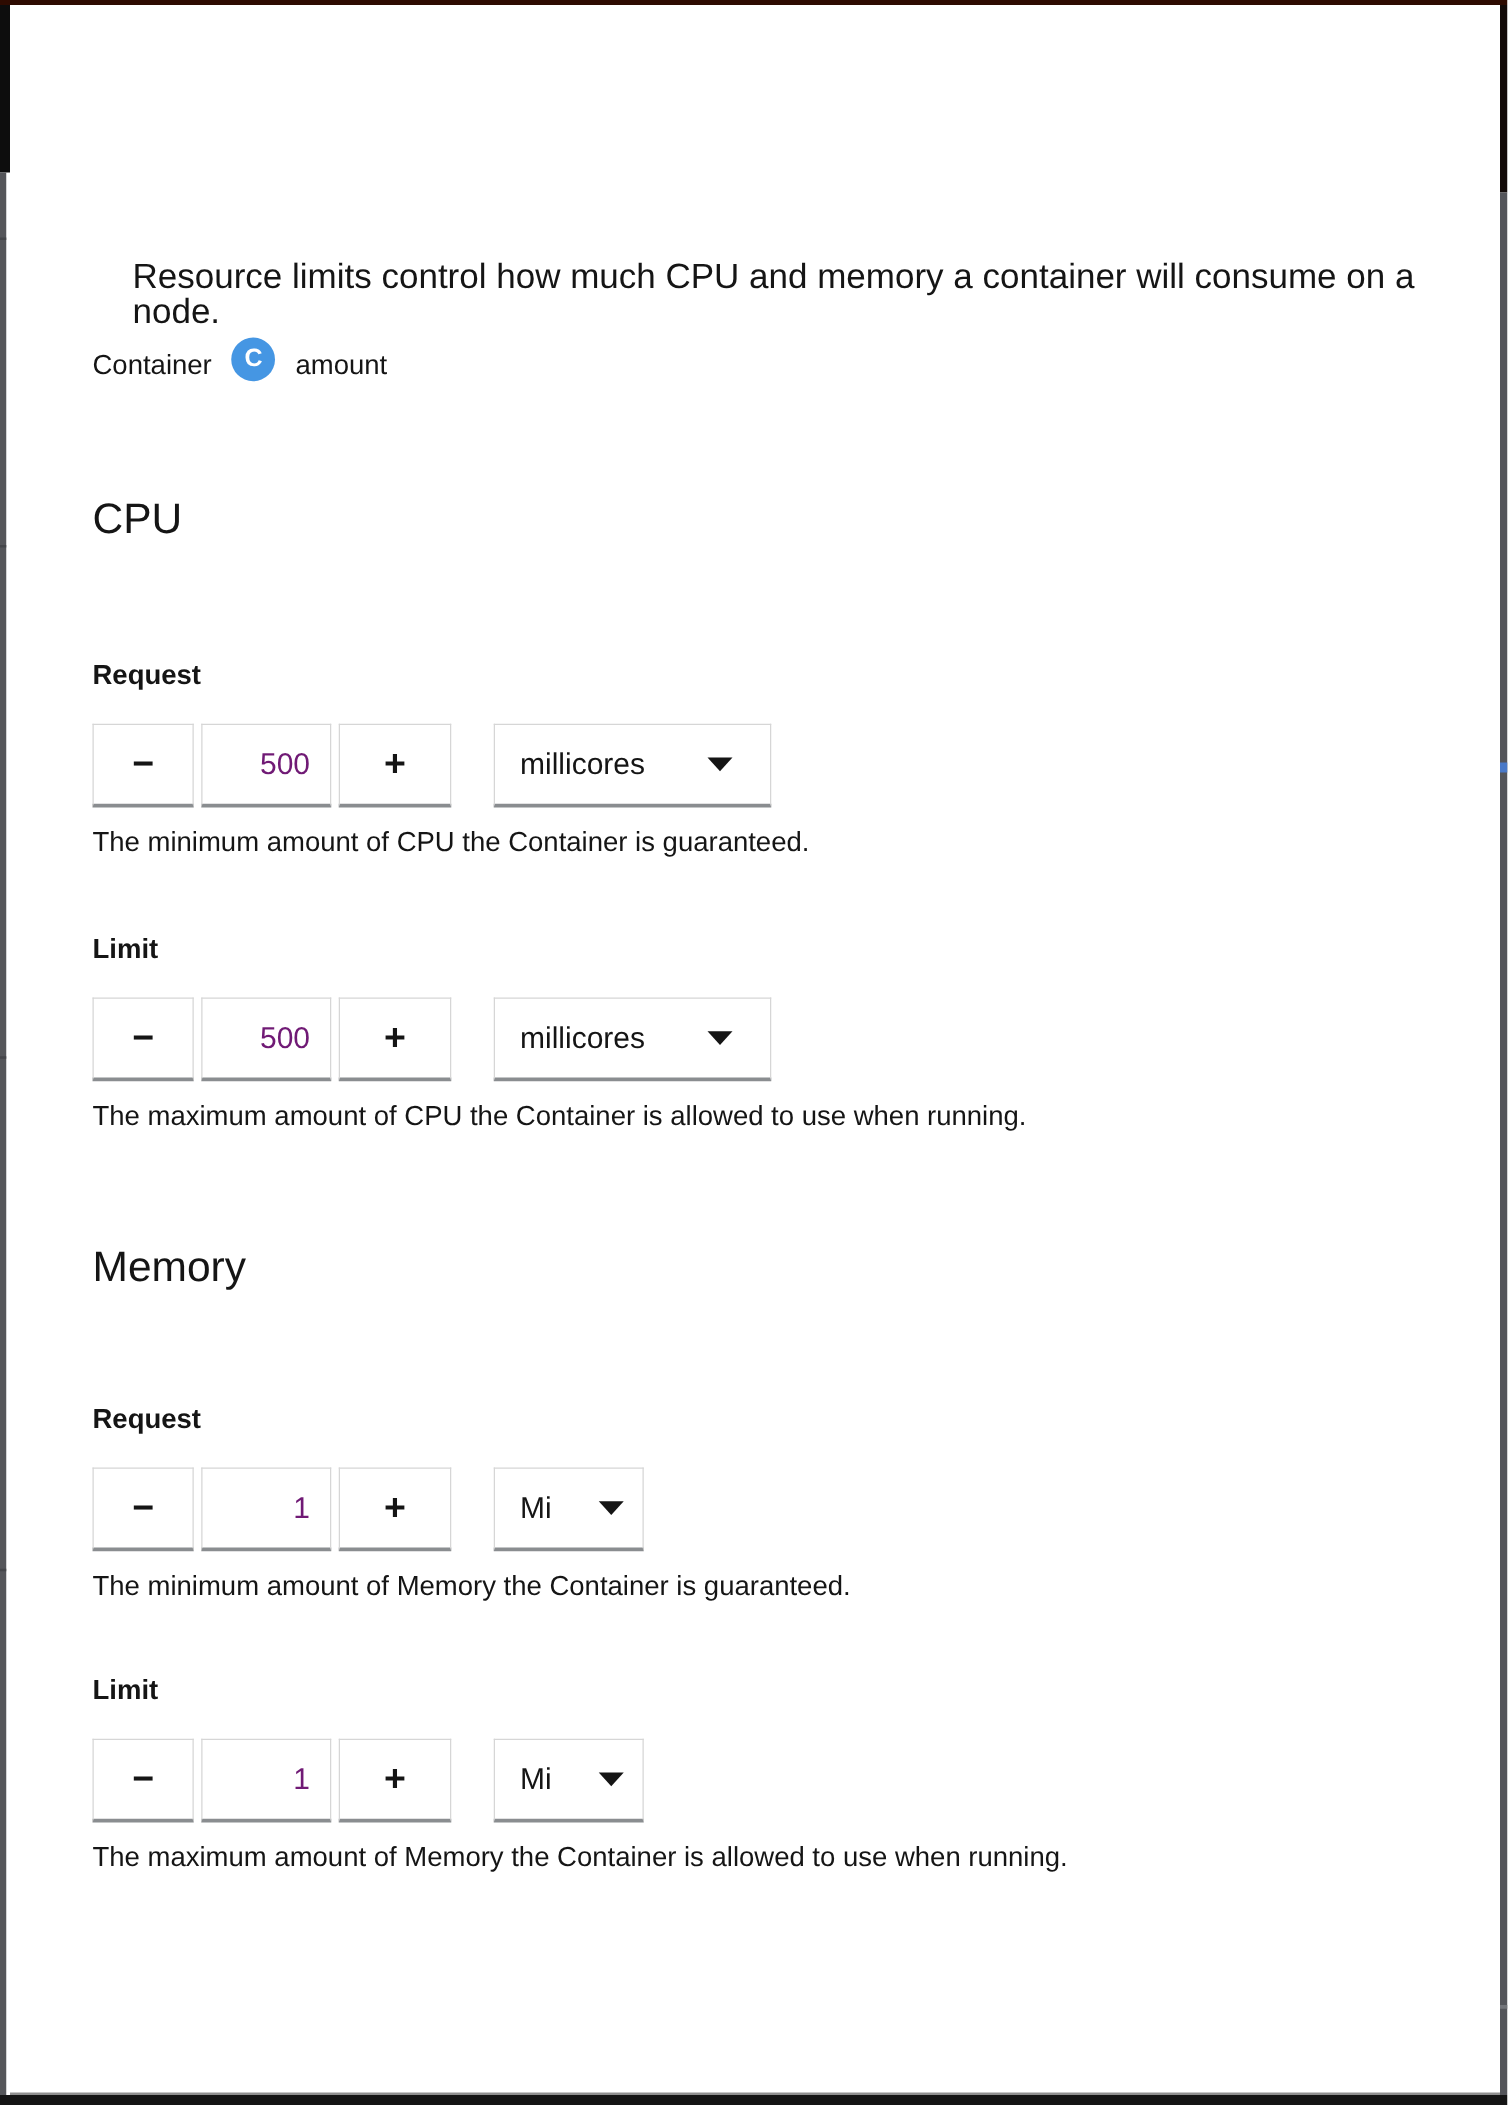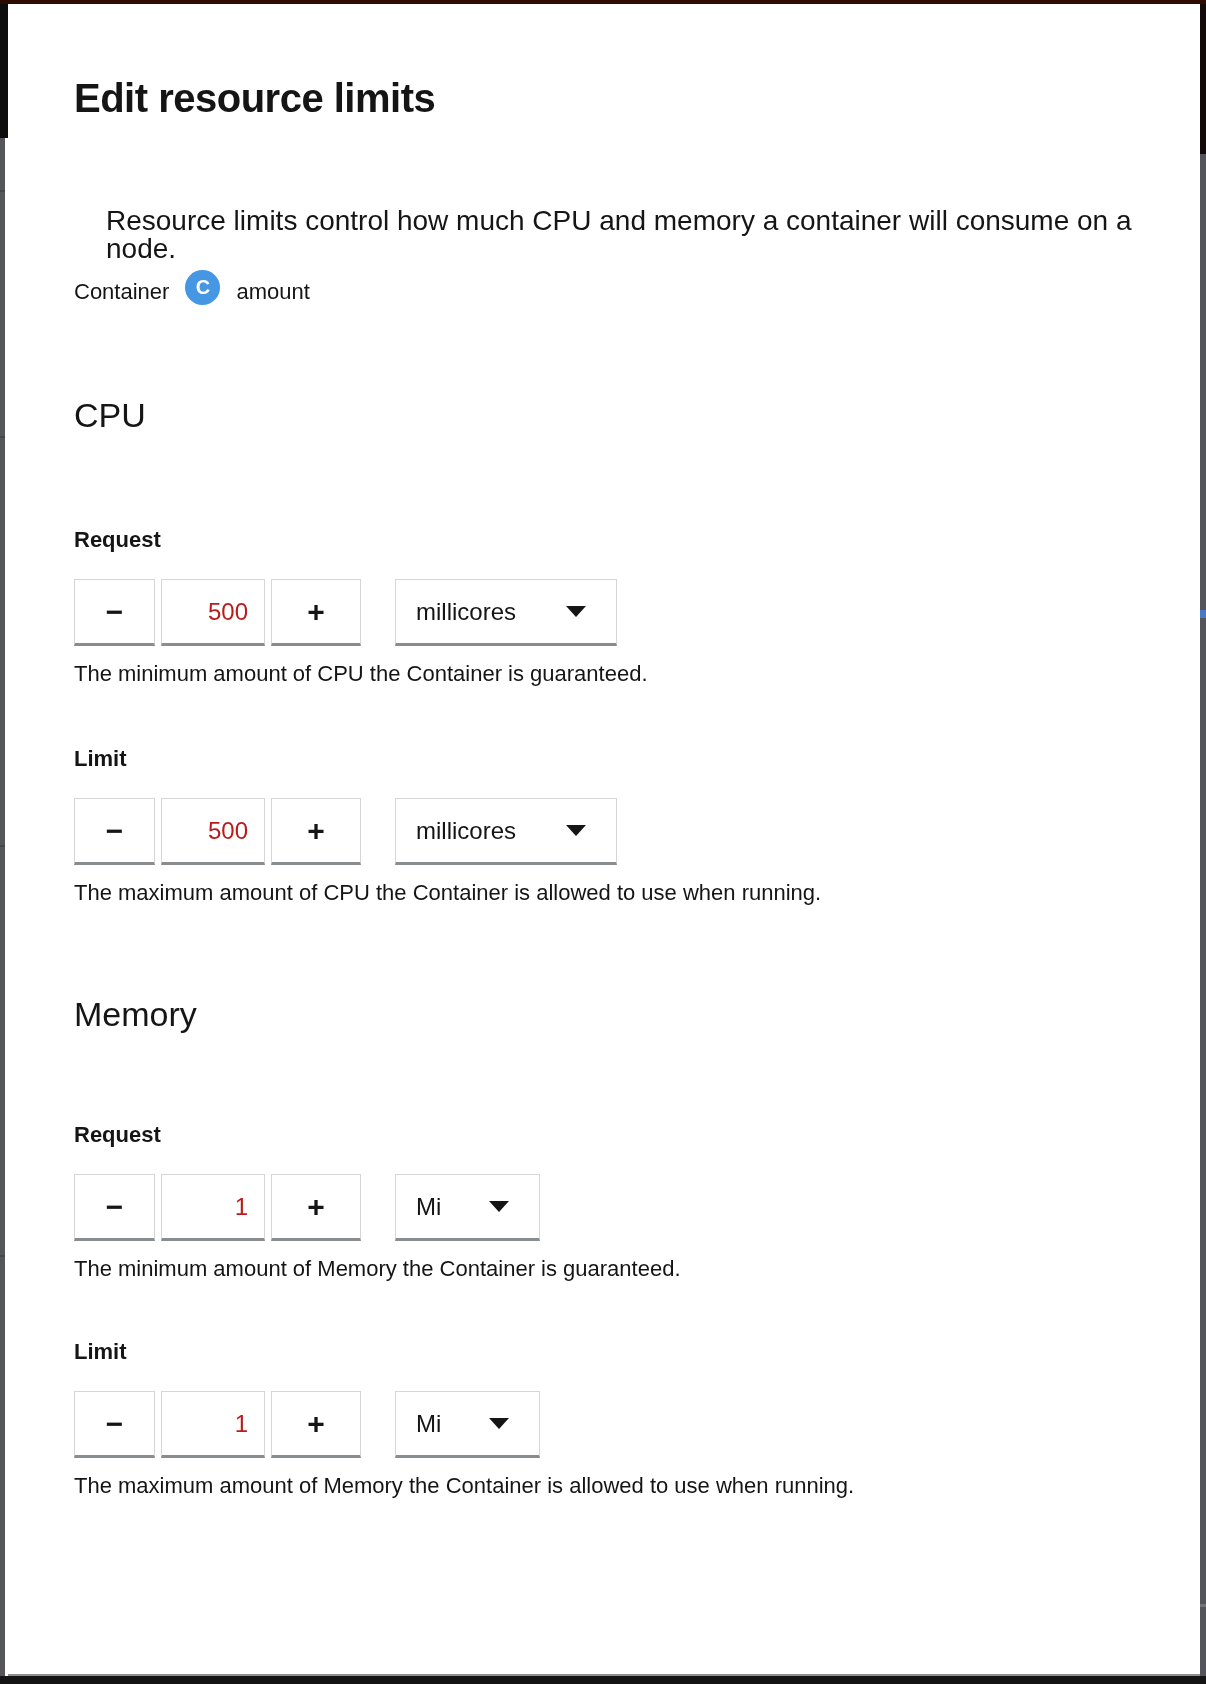--- a/index.html
+++ b/index.html
@@ -61,33 +61,33 @@
     background:#ffffff; display:flex; align-items:center;
   }
   .num-btn { justify-content:center; cursor:pointer; }
   .btn-minus { width:81px; margin-right:6px; }
   .btn-plus  { width:90px; margin-left:6px; }
   .num-glyph { font-size:30px; font-weight:700; line-height:1; }
   .num-value-cell { width:104px; }
   .num-value-cell input {
     width:100%; height:100%; border:none; outline:none; background:transparent;
     font-family:"Liberation Sans","DejaVu Sans",sans-serif;
-    font-size:24px; color:#b91c1c; text-align:right; padding-right:16px;
+    font-size:24px; color:#701a75; text-align:right; padding-right:16px;
   }
 
   .unit-select {
     margin-left:34px; height:67px;
     border:1px solid #d6d6d6; border-bottom:3px solid #8a8d90;
     background:#ffffff; display:flex; align-items:center;
     padding-left:20px; padding-right:30px; justify-content:space-between;
     cursor:pointer;
     gap:20px;
   }
   .unit-wide  { width:222px; }
-  .unit-narrow{ width:145px; }
+  .unit-narrow{ width:120px; }
   .unit-label { font-size:24px; }
   .caret-down {
     width:0; height:0; margin-left:18px;
     border-left:10px solid transparent; border-right:10px solid transparent;
     border-top:11px solid #151515;
   }
 
   .actions { position:absolute; top:1551px; left:831px; display:flex; gap:34px; }
   .btn { height:62px; border-radius:11px; font-size:24px;
          font-family:"Liberation Sans","DejaVu Sans",sans-serif;
@@ -108,21 +108,20 @@
 </div>
 <div class="edge-right-black"></div>
 <div class="edge-right-gray">
   <div class="bluedash"></div>
   <div class="hl"></div>
 </div>
 <div class="edge-bottom"></div>
 
 <div class="modal">
 
-  <h1 class="abs modal-title">Edit resource limits</h1>
 
   <p class="abs modal-desc">Resource limits control how much CPU and memory a container will consume on a node.</p>
 
   <div class="abs container-row">
     <span class="container-label">Container</span>
     <span class="container-badge">C</span>
     <span class="container-name">amount</span>
   </div>
 
   <h2 class="abs section-heading heading-cpu">CPU</h2>

